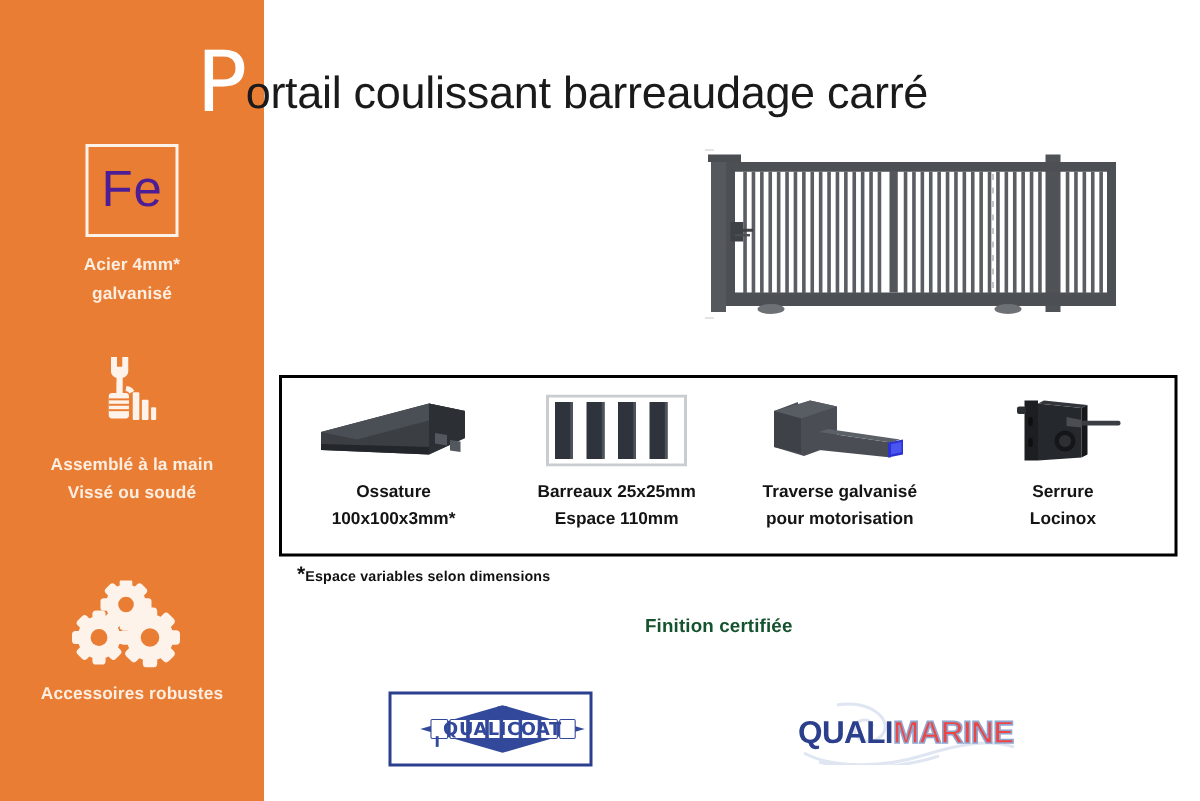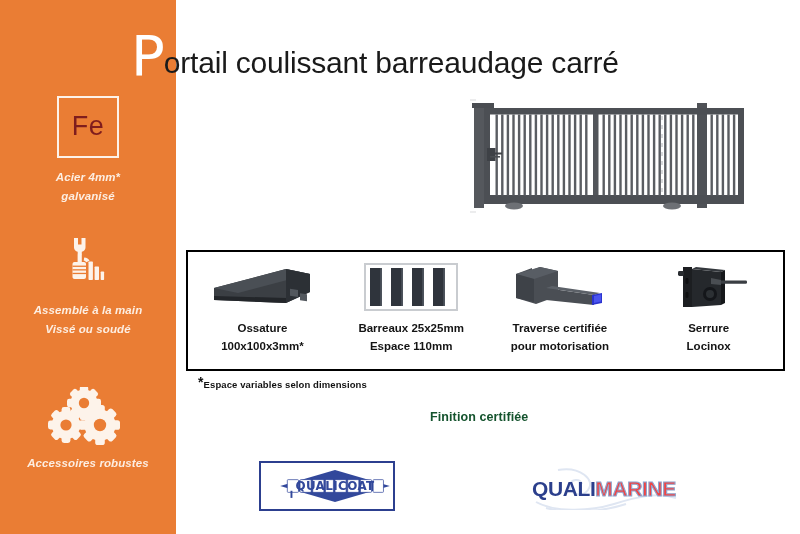--- a/index.html
+++ b/index.html
@@ -34,33 +34,32 @@
   }
   .feature + .feature { margin-top: 26px; }
 
   .fe-box {
     width: 62px; height: 62px;
     margin: 0 auto 10px auto;
     border: 2px solid #fdf2e9;
     display: flex; align-items: center; justify-content: center;
   }
   .fe-box span {
-    font-size: 27px;
-    color: #7f1d1d;
+    font-size: 34px;
+    color: #4c1d95;
     letter-spacing: 0.5px;
     line-height: 1;
     position: relative; top: -1px;
   }
   .feat-label {
     font-size: 11.5px;
     font-weight: bold;
     color: #fdeee2;
     line-height: 19px;
     letter-spacing: 0.1px;
-    font-style: italic;
   }
   .icon-wrap {
     height: 60px;
     display: flex; align-items: flex-end; justify-content: center;
     margin-bottom: 9px;
   }
 
   
   #title-row {
     position: absolute;
@@ -398,21 +397,21 @@
           <polygon points="10,12 34,5 52,9 28,17" fill="#585d64"></polygon>
           <polygon points="10,12 28,17 28,40 10,36" fill="#3e4248"></polygon>
 
           <polygon points="40,26 88,33 88,43 40,38" fill="#4a4e54"></polygon>
           <polygon points="40,26 88,33 94,31 46,24" fill="#5c6168"></polygon>
 
           <polygon points="86,33 96,31 96,41 86,43" fill="#2a33cf"></polygon>
           <polygon points="88,34 95,32.6 95,39.5 88,41" fill="#4a54ef"></polygon>
         </svg>
       </div>
-      <div class="spec-line">Traverse certifiée</div>
+      <div class="spec-line">Traverse galvanisé</div>
       <div class="spec-line">pour motorisation</div>
     </div>
 
     <div class="spec-cell">
       <div class="spec-art">
         <svg width="92" height="50" viewBox="0 0 92 50" aria-hidden="true">
 
           <rect x="20" y="5" width="9" height="40" fill="#1c1e21"></rect>
 
           <polygon points="29,7 58,10 58,43 29,45" fill="#25282c"></polygon>

